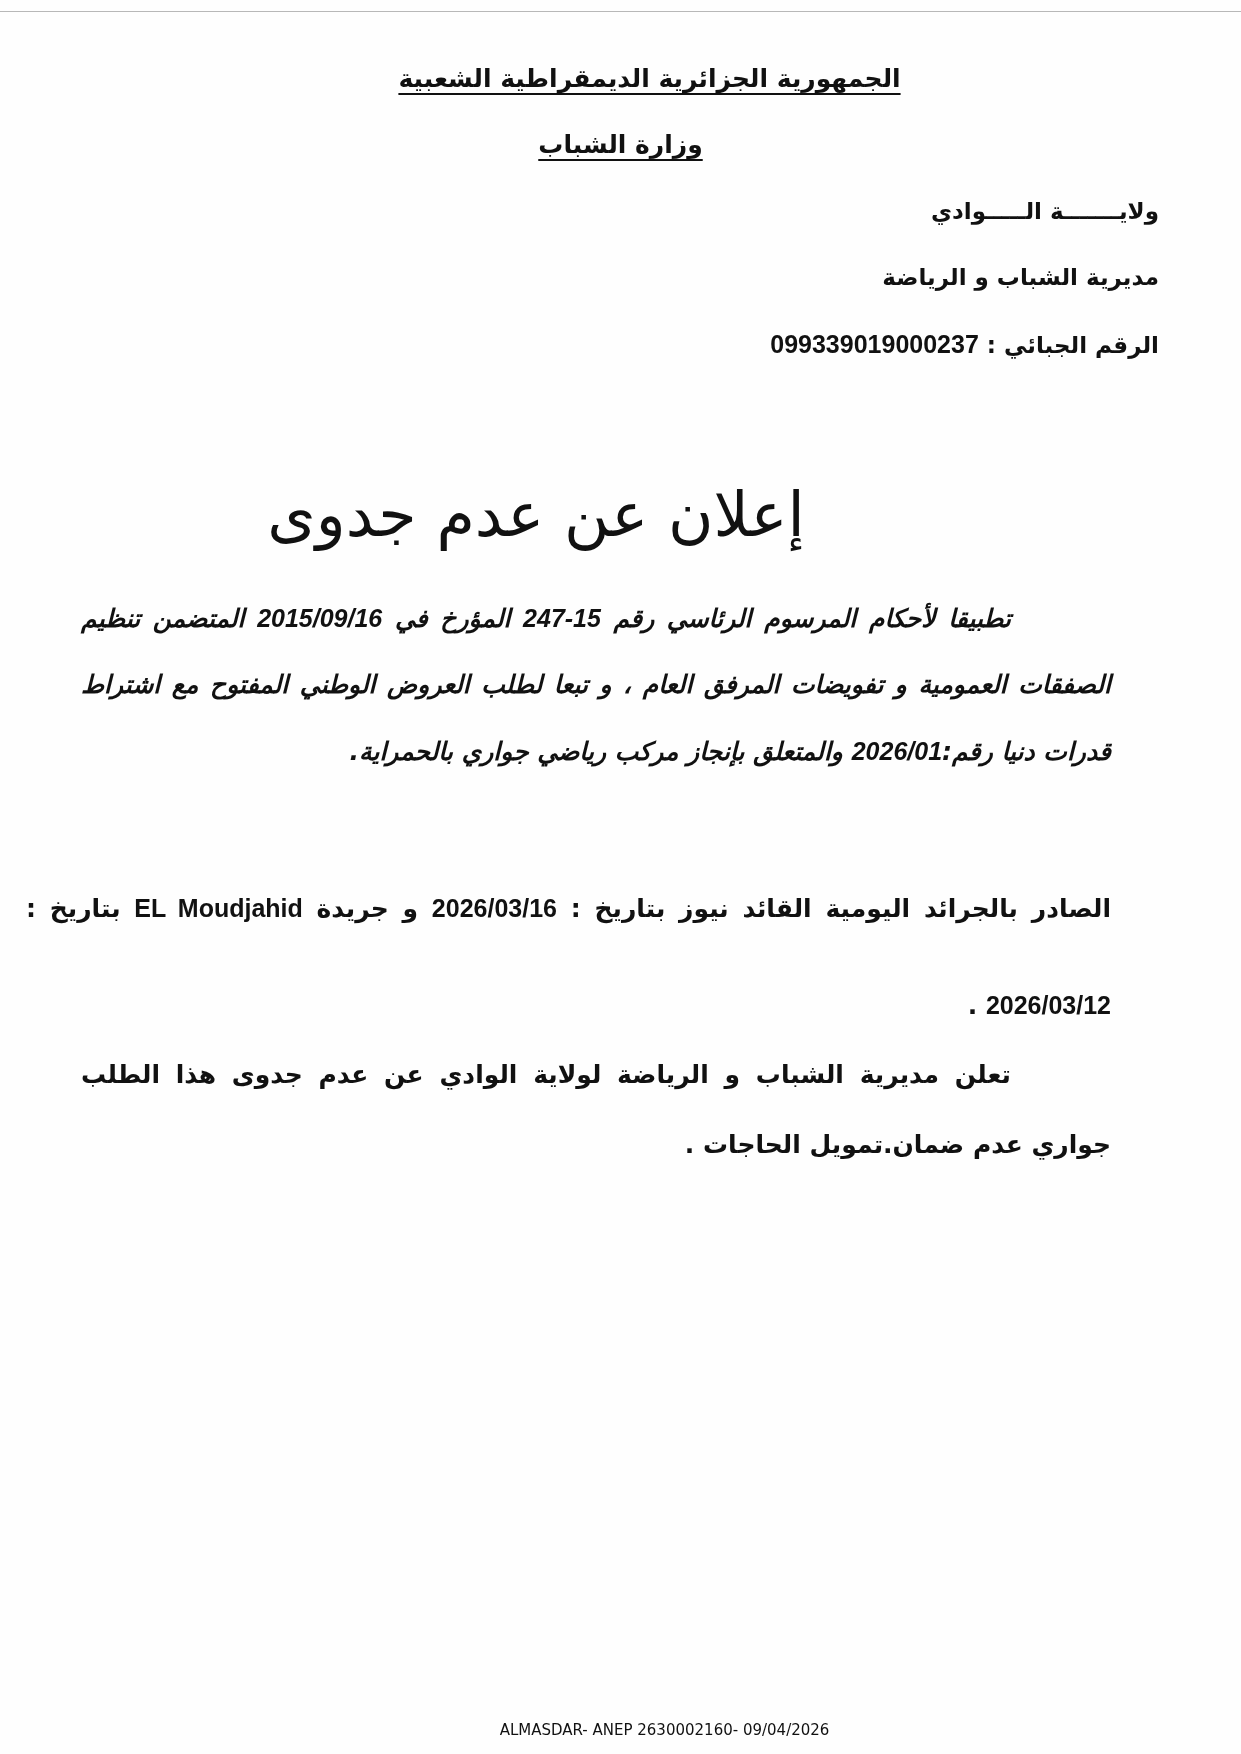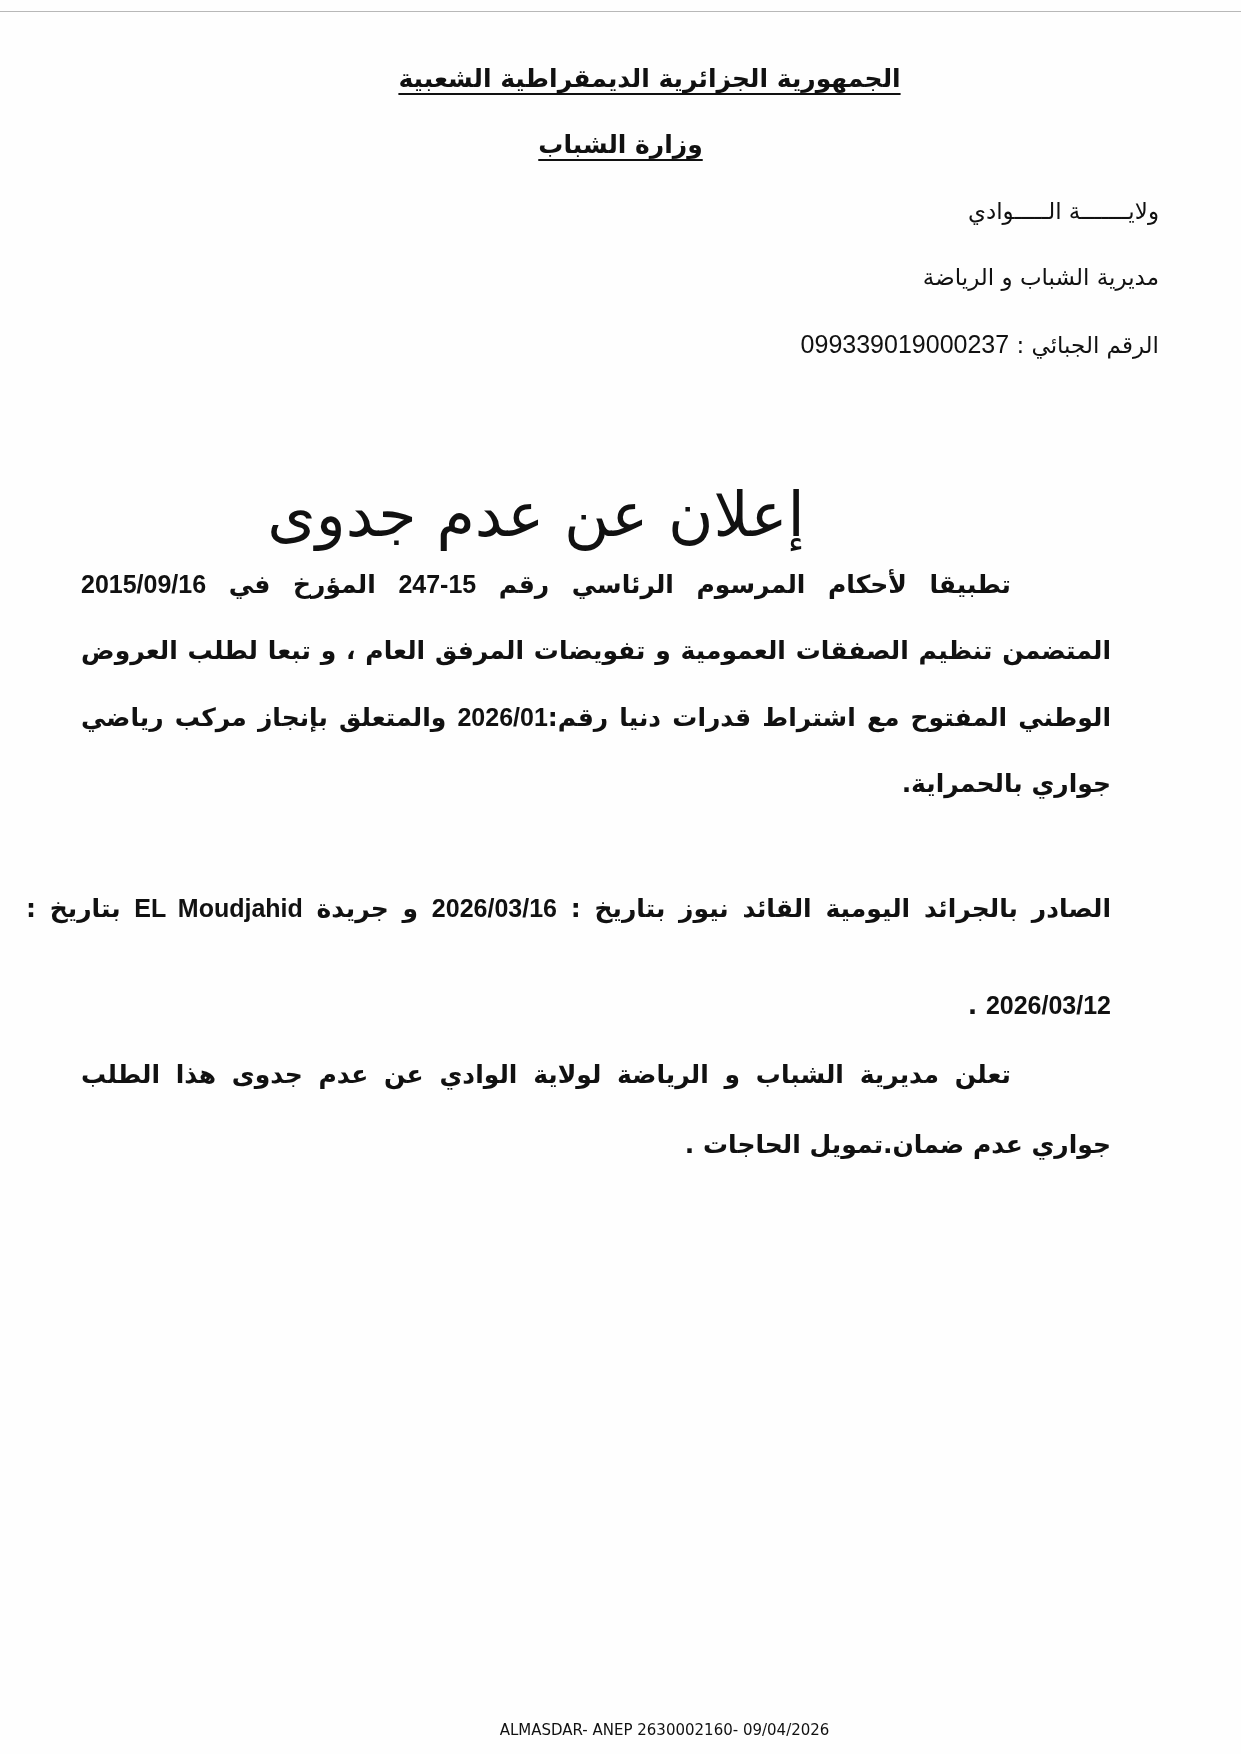--- a/index.html
+++ b/index.html
@@ -47,21 +47,21 @@
     }
     .ministry {
       top: 130px;
       font-size: 25px;
       font-weight: bold;
     }
     .left-block {
       position: absolute;
       right: 82px;
       font-size: 23px;
-      font-weight: normal;
+      font-weight: bold;
       text-align: center;
     }
     .wilaya { top: 198px; }
     .directorate { top: 264px; margin-left: 21px; }
     .tax-id { top: 330px; }
     .tax-id .num {
       font-family: "Liberation Sans", sans-serif;
       font-size: 25px;
     }
     .title {
@@ -79,22 +79,23 @@
       position: absolute;
       right: 130px;
       width: 1030px;
       font-size: 25px;
       font-weight: bold;
       line-height: 66px;
       text-align: justify;
       text-align-last: right;
     }
     .para1 {
-      top: 551px;
+      top: 585px;
       text-indent: 100px;
+      font-style: italic;
     }
     .para2 {
       top: 860px;
       width: 1085px;
       line-height: 96px;
     }
     .para3 {
       top: 1040px;
       text-indent: 100px;
       line-height: 70px;

